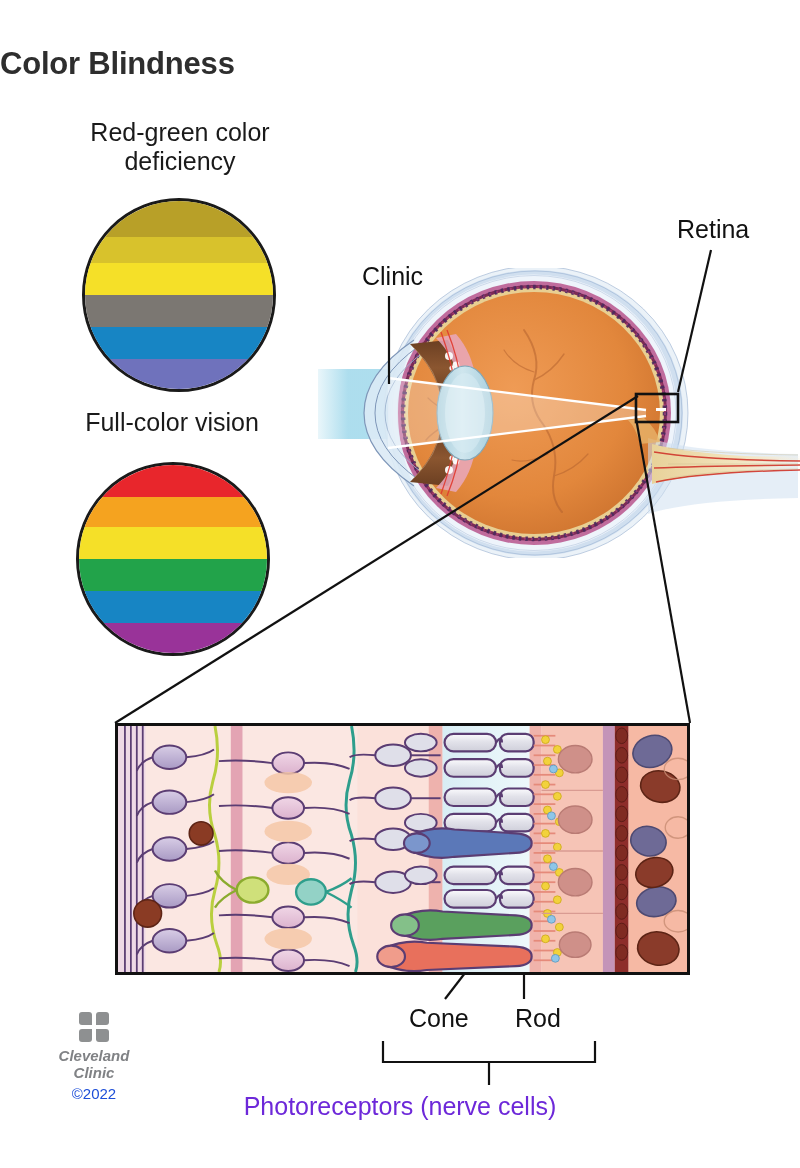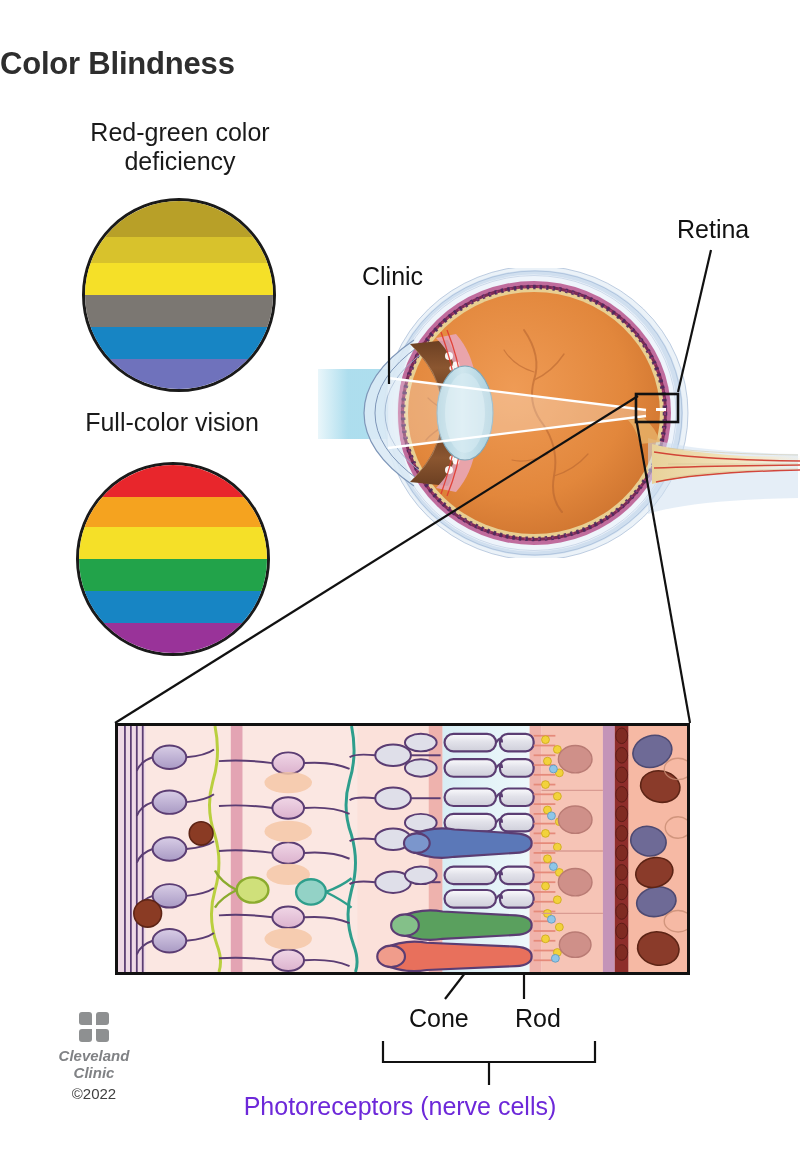--- a/index.html
+++ b/index.html
@@ -67,21 +67,21 @@
     position:absolute;width:13px;height:13px;background:#8e9091;
     display:block;
   }
   #cc-mark i.tl{left:0;top:0;border-radius:3px 3px 0 3px;}
   #cc-mark i.tr{right:0;top:0;border-radius:3px 3px 3px 0;}
   #cc-mark i.bl{left:0;bottom:0;border-radius:3px 0 3px 3px;}
   #cc-mark i.br{right:0;bottom:0;border-radius:0 3px 3px 3px;}
   .cc-text{
     font-size:15px;font-weight:bold;color:#808285;line-height:1.12;font-style:italic;
   }
-  #cc-year{font-size:15px;color:#404040;margin-top:3px;font-weight:normal;}
+  #cc-year{font-size:15px;color:#1d4ed8;margin-top:3px;font-weight:normal;}
 
   
   #retina-panel{
     left:115px;top:723px;width:575px;height:252px;
     border:3px solid #111;
     box-sizing:border-box;
     overflow:hidden;
     background:#fbe7e2;
   }
   #retina-panel svg{display:block;width:100%;height:100%;}

